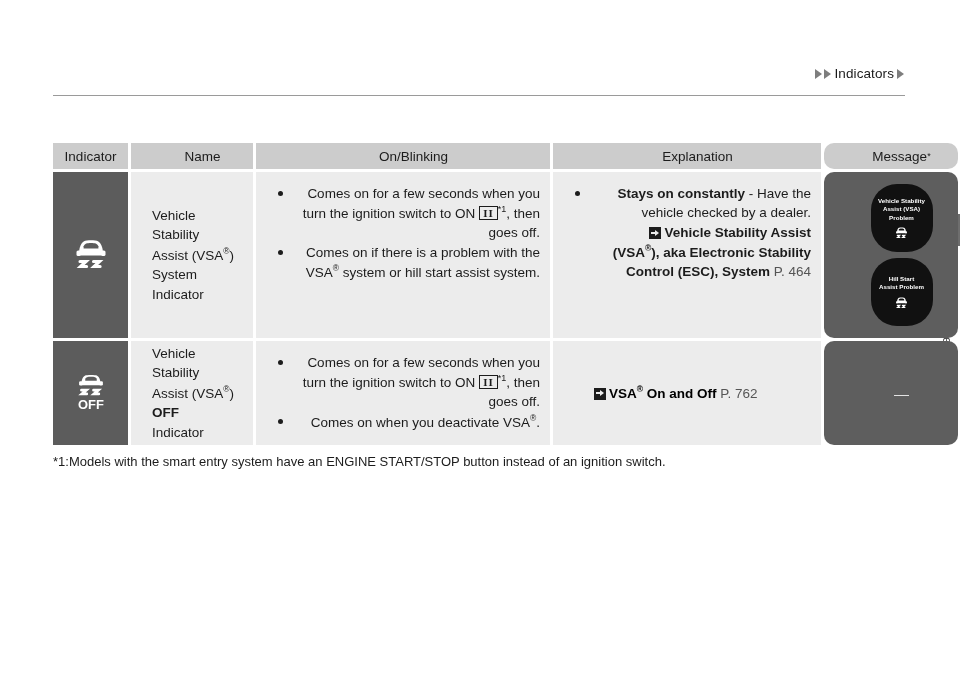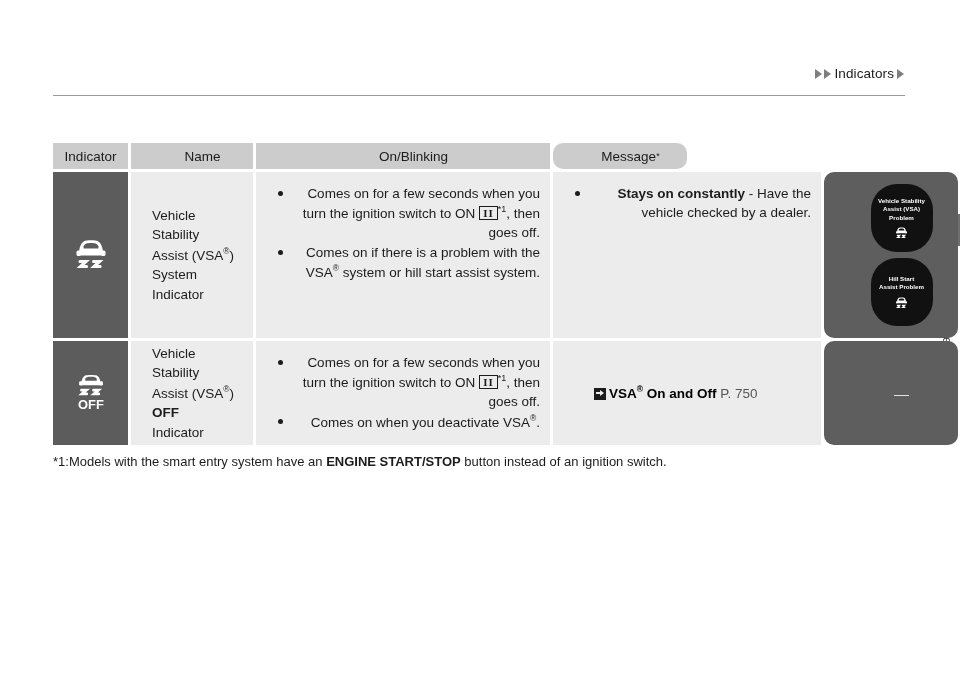--- a/index.html
+++ b/index.html
@@ -208,21 +208,21 @@
     line-height: 1;
   }
 
   
   .footnote {
     position: absolute;
     left: 53px; top: 406px;
     font-size: 13px;
     color: #1c1c1c;
   }
-  .footnote b { font-weight: bold; }
+  .footnote b { font-weight: normal; }
 
   
   .bot-left {
     position: absolute;
     left: 55px; bottom: 24px;
     font-size: 12px;
     color: #1c1c1c;
   }
   .bot-right {
     position: absolute;
@@ -268,20 +268,21 @@
 
   <div class="side-tab"></div>
   <div class="side-label">Instrument Panel</div>
 
   <div class="tbl">
 
     <div class="trow thead">
       <div class="cell c-ind">Indicator</div>
       <div class="cell c-name">Name</div>
       <div class="cell c-onb">On/Blinking</div>
+      <div class="cell c-exp">Explanation</div>
       <div class="cell c-msg sup">
         <span>Message</span>
           <sup>*</sup>
       </div>
     </div>
 
     <div class="trow row1">
 
       <div class="cell-ind c-ind">
         <svg width="40" height="42" viewBox="0 0 40 42">
@@ -309,20 +310,23 @@
           <li><span>Comes on for a few seconds when you turn the ignition switch to ON</span>
             <span class="ii-box">II</span><span class="star1">*1</span><span>, then goes off.</span></li>
           <li><span>Comes on if there is a problem with the VSA</span><span class="reg">®</span><span> system or hill start assist system.</span></li>
         </ul>
       </div>
 
       <div class="cell-light c-exp exp-cell">
         <ul class="bullets">
           <li>
             <b>Stays on constantly</b><span> - Have the vehicle checked by a dealer.</span>
+            <div class="subref">
+              <span class="refico"></span><span>Vehicle Stability Assist (VSA</span><span class="reg">®</span><span>), aka Electronic Stability Control (ESC), System</span> <span class="pg">P. 464</span>
+            </div>
           </li>
         </ul>
       </div>
 
       <div class="cell-msg c-msg">
         <div class="msg-stack">
 
           <div class="pill">
             <div class="ptxt">Vehicle Stability</div>
             <div class="ptxt">Assist (VSA)</div>
@@ -385,21 +389,21 @@
       <div class="cell-light c-onb onb-cell">
         <ul class="bullets">
           <li><span>Comes on for a few seconds when you turn the ignition switch to ON</span>
             <span class="ii-box">II</span><span class="star1">*1</span><span>, then goes off.</span></li>
           <li><span>Comes on when you deactivate VSA</span><span class="reg">®</span><span>.</span></li>
         </ul>
       </div>
 
       <div class="cell-light c-exp exp-cell" style="display:flex;align-items:center;">
         <div class="subref" style="padding-left:20px;margin-top:0;font-size:13.5px;">
-          <span class="refico"></span><span>VSA</span><span class="reg">®</span><span> On and Off</span> <span class="pg">P. 750</span>
+          <span class="refico"></span><span>VSA</span><span class="reg">®</span><span> On and Off</span> <span class="pg">P. 762</span>
         </div>
       </div>
 
       <div class="cell-msg c-msg">
         <span class="dash">—</span>
       </div>
     </div>
 
   </div>
 

